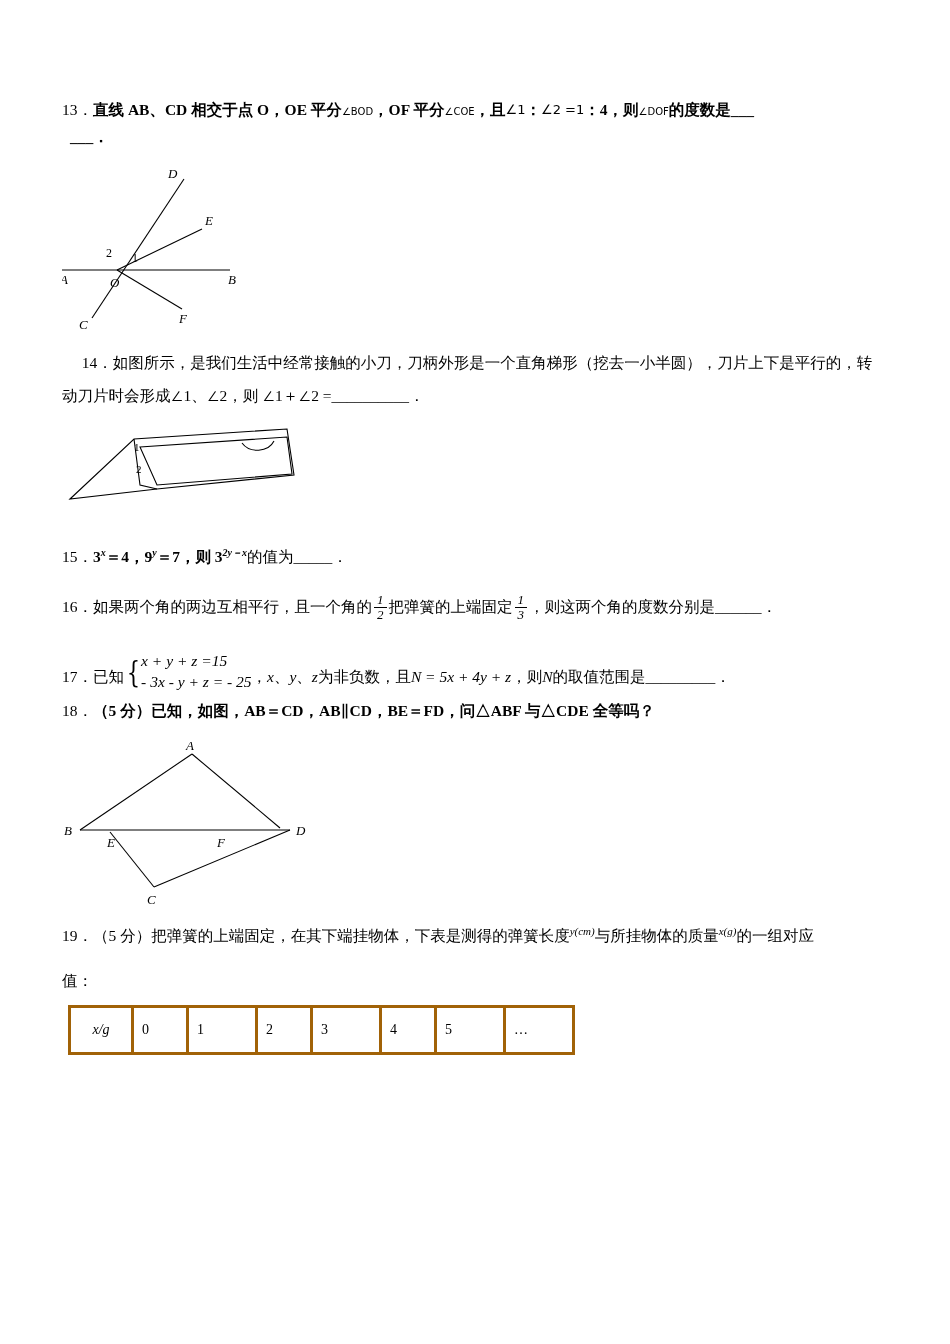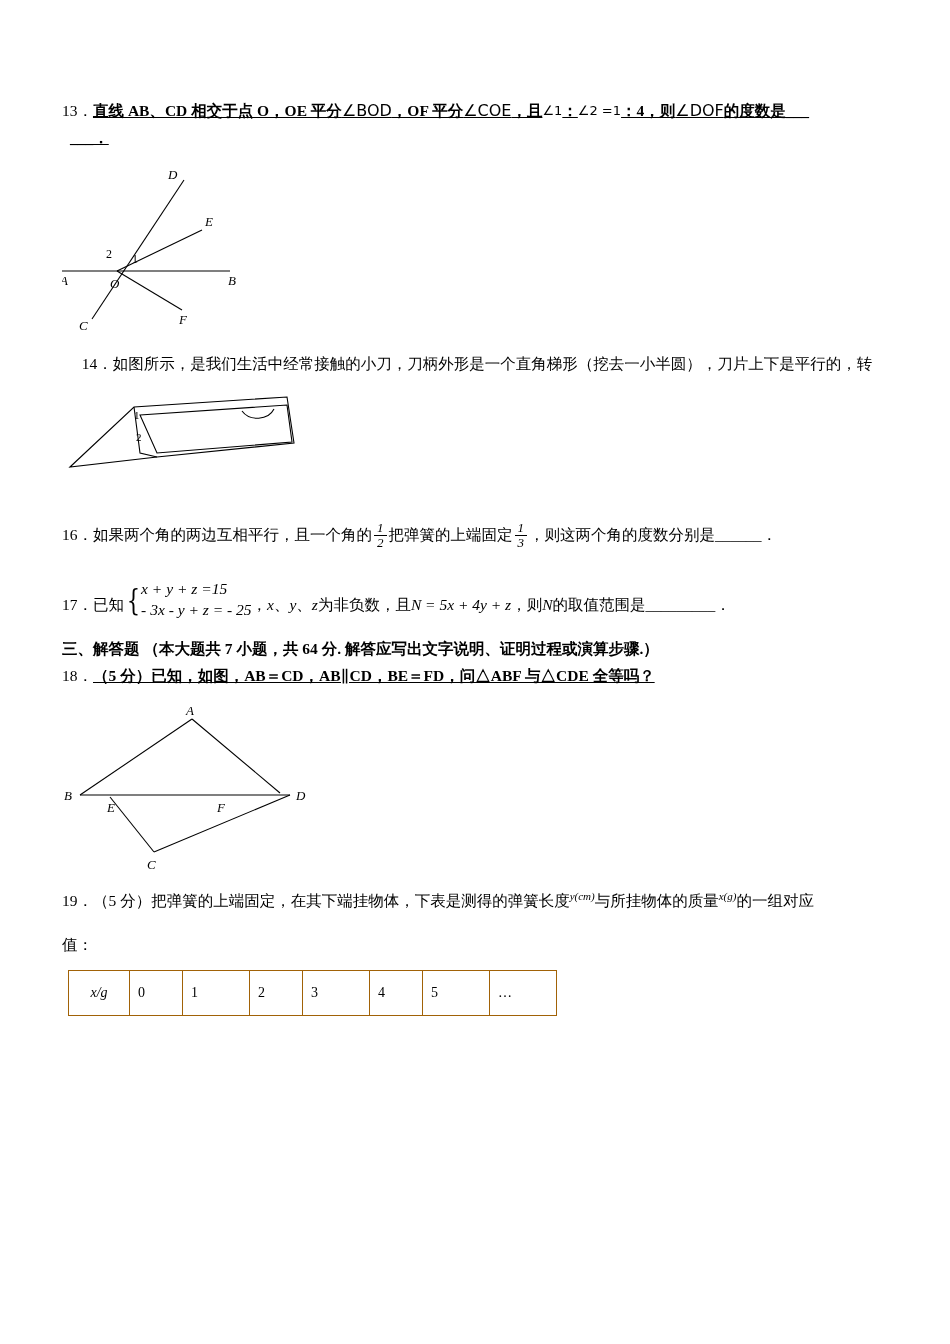--- a/index.html
+++ b/index.html
@@ -28,34 +28,32 @@
     width: 830px;
   }
   .q {
     margin-bottom: 4px;
     line-height: 1.85;
     font-size: 15.5px;
     font-family: "Liberation Serif", serif;
   }
   .q b, .bold {
     font-weight: bold;
-    text-decoration: underline;
   }
   .sup {
     vertical-align: super;
     font-size: 10px;
   }
   .ital {
     font-style: italic;
     font-family: "Liberation Serif", serif;
   }
   .ang {
     font-family: "DejaVu Sans", sans-serif;
-    font-size: 16px;
-    text-decoration: underline;
+    font-size: 10px;
   }
   .small-ang {
     font-family: "DejaVu Sans", sans-serif;
     font-size: 13px;
     vertical-align: 1px;
   }
   
   .frac {
     display: inline-block;
     vertical-align: middle;
@@ -101,21 +99,21 @@
     line-height: 1.35;
     font-style: italic;
   }
   
   table.datatable {
     border-collapse: collapse;
     margin-top: 10px;
     margin-left: 6px;
   }
   table.datatable td {
-    border: 1px solid #a16207;
+    border: 3px solid #a16207;
     height: 28px;
     font-size: 14px;
     text-align: left;
     padding: 8px 6px 8px 8px;
     font-family: "Liberation Serif", serif;
   }
   .tbl-head-cell {
     width: 52px;
     font-style: italic;
     text-align: center !important;
@@ -162,48 +160,53 @@
         <text x="117" y="166" font-size="13" font-style="italic">F</text>
         <text x="48" y="130" font-size="13" font-style="italic">O</text>
         <text x="70" y="105" font-size="12">1</text>
         <text x="44" y="100" font-size="12">2</text>
       </svg>
     </div>
 
     <div class="q" style="margin-top:-2px;text-align:center;">
       <span>14．</span><span>如图所示，是我们生活中经常接触的小刀，刀柄外形是一个直角梯形（挖去一小半圆），刀片上下是平行的，转</span>
     </div>
+    <div class="q">
+      <span>动刀片时会形成∠1、∠2，则 ∠1＋∠2 =</span><span>__________．</span>
+    </div>
 
     <div class="fig">
       <svg width="300" height="110" viewBox="0 0 300 110">
         <path d="M8 82 L72 22 L225 12 L232 58 L95 72 Z" fill="none" stroke="#000" stroke-width="1.1"></path>
         <path d="M72 22 L78 68 L95 72" fill="none" stroke="#000" stroke-width="1.1"></path>
         <path d="M78 30 L225 20 L230 57 L95 68 Z" fill="none" stroke="#000" stroke-width="1.1"></path>
         <path d="M180 26 a18 15 0 0 0 32 -2" fill="none" stroke="#000" stroke-width="1.1"></path>
         <text x="72" y="34" font-size="11">1</text>
         <text x="74" y="56" font-size="11">2</text>
       </svg>
     </div>
 
+    <div class="q" style="margin-top:12px;">
+      <span>15．</span><span class="bold">3</span><span class="sup bold ital">x</span><span class="bold">＝4，9</span><span class="sup bold ital">y</span><span class="bold">＝7，则 3</span><span class="sup bold ital">2y－x</span><span>的值为</span><span>_____．</span>
+    </div>
 
     <div class="q" style="margin-top:22px;">
       <span>16．</span><span>如果两个角的两边互相平行，且一个角的</span><span class="frac"><span class="num ital">1</span><span class="den ital">2</span></span><span>把弹簧的上端固定</span><span class="frac"><span class="num ital">1</span><span class="den ital">3</span></span><span>，则这两个角的度数分别是</span><span>______．</span>
     </div>
 
     <div class="q" style="margin-top:28px;">
       <span>17．</span><span>已知</span><span class="sys-wrap">
           <span class="brace">{</span>
           <span class="sys-lines">
             <span style="display:block">x + y + z =15</span>
             <span style="display:block">- 3x - y + z = - 25</span>
           </span>
         </span><span>，</span><span class="ital">x</span><span>、</span><span class="ital">y</span><span>、</span><span class="ital">z</span><span>为非负数，且</span><span class="ital">N = 5x + 4y + z</span><span>，则</span><span class="ital">N</span><span>的取值范围是</span><span>_________．</span>
     </div>
 
-    <div class="sec-title">三、解答题 （本大题共 7 小题，共 64 分. 解答应写出文字说明、证明过程或演算步骤.）</div>
 
     <div class="q">
       <span>18．</span><span class="bold">（5 分）已知，如图，AB＝CD，AB∥CD，BE＝FD，问△ABF 与△CDE 全等吗？</span>
     </div>
 
     <div class="fig">
       <svg width="300" height="175" viewBox="0 0 300 175">
 
         <line x1="18" y1="98" x2="228" y2="98" stroke="#000" stroke-width="1.1"></line>
         <line x1="18" y1="98" x2="130" y2="22" stroke="#000" stroke-width="1.1"></line>

